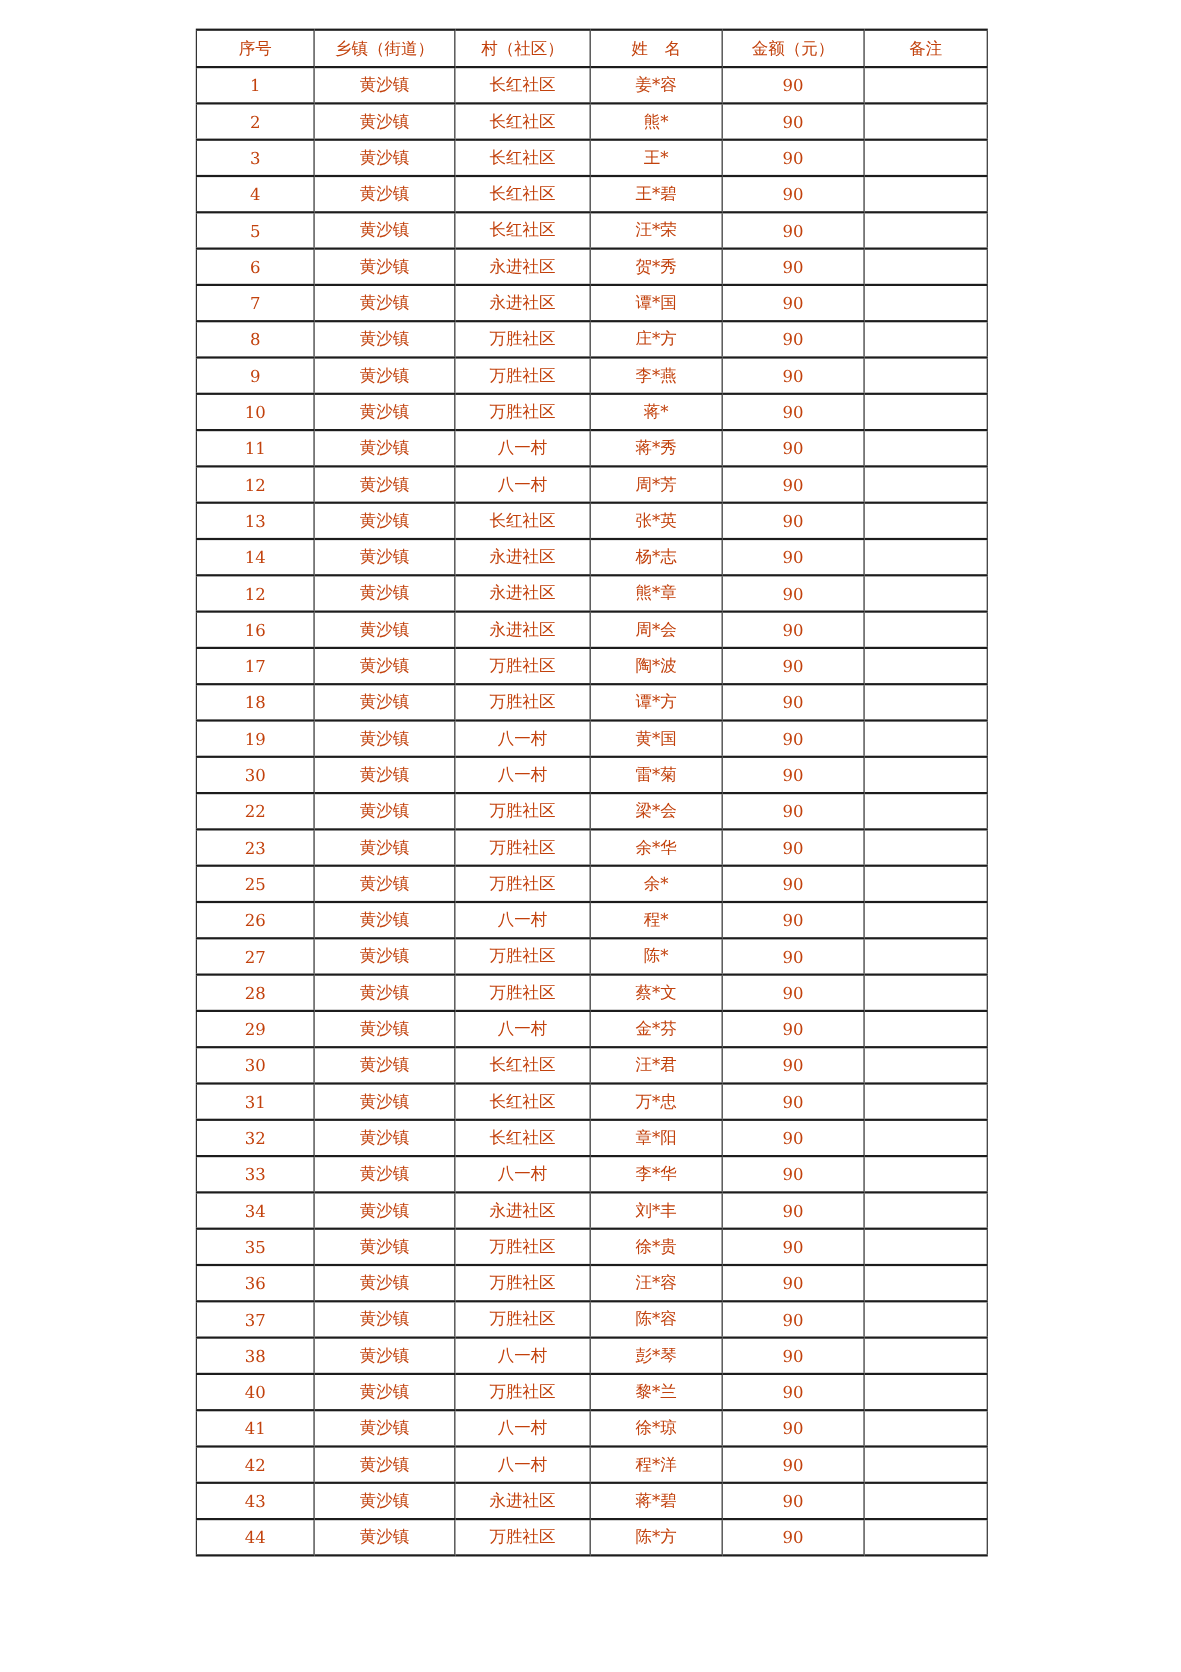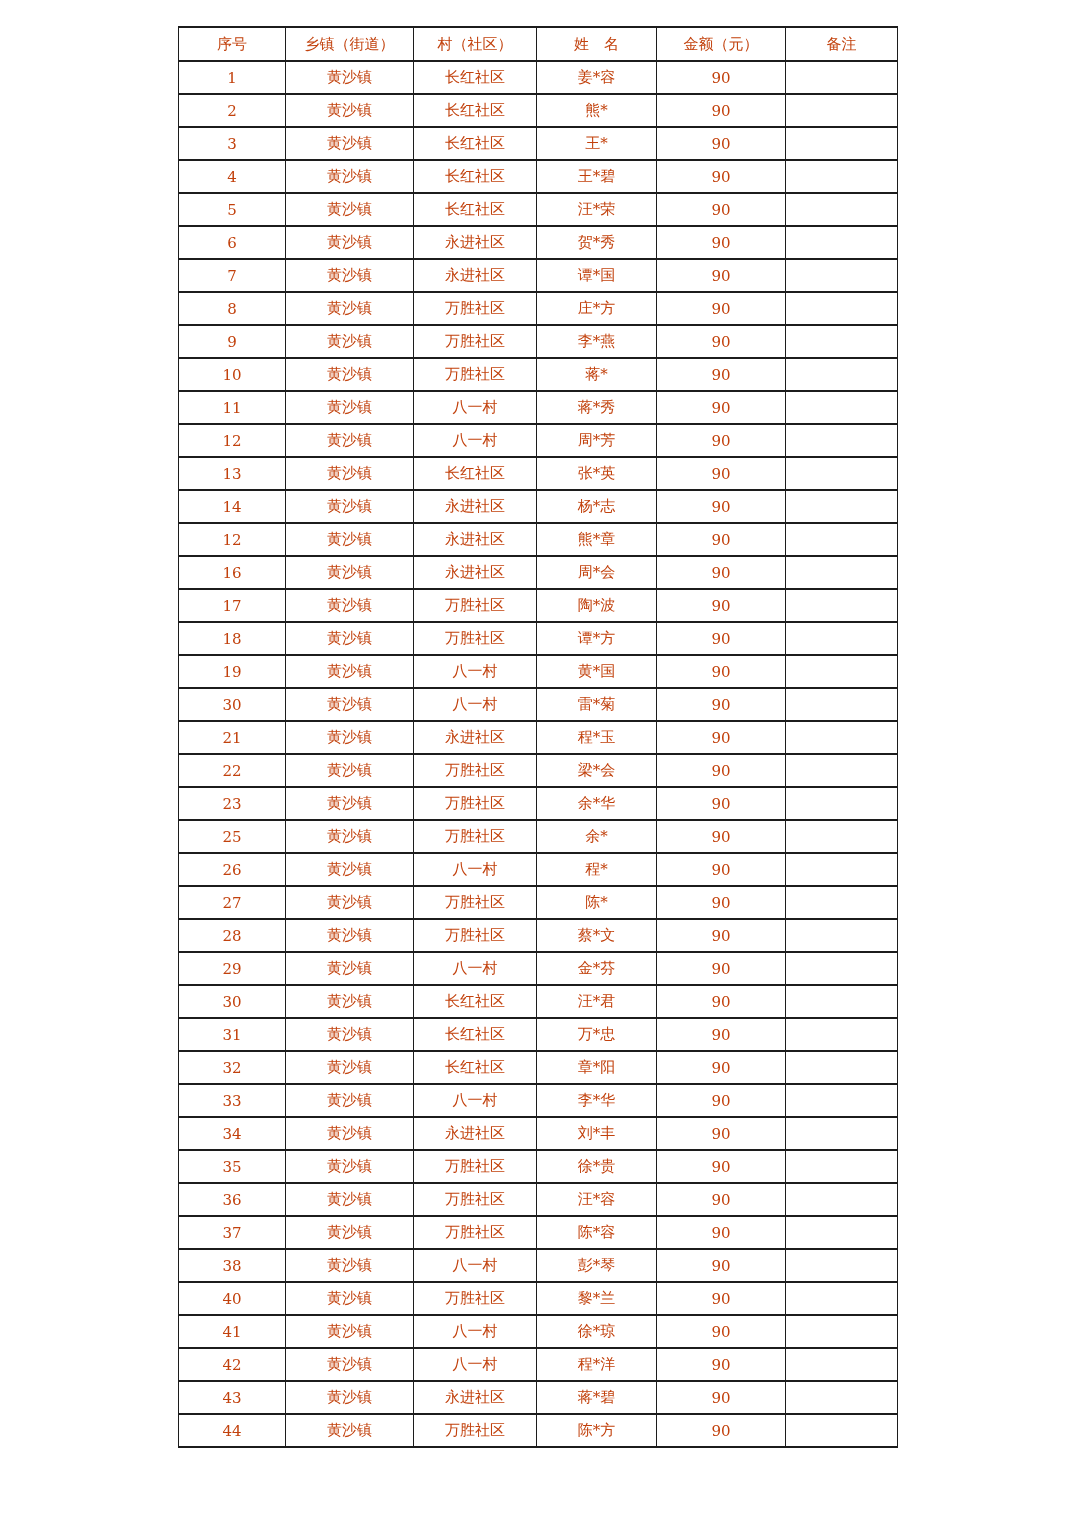--- a/index.html
+++ b/index.html
@@ -230,28 +230,20 @@
         </tr>
         <tr>
           <td>30</td>
           <td>黄沙镇</td>
           <td>八一村</td>
           <td>雷*菊</td>
           <td>90</td>
           <td></td>
         </tr>
         <tr>
-          <td>21</td>
-          <td>黄沙镇</td>
-          <td>永进社区</td>
-          <td>程*玉</td>
-          <td>90</td>
-          <td></td>
-        </tr>
-        <tr>
           <td>22</td>
           <td>黄沙镇</td>
           <td>万胜社区</td>
           <td>梁*会</td>
           <td>90</td>
           <td></td>
         </tr>
         <tr>
           <td>23</td>
           <td>黄沙镇</td>

